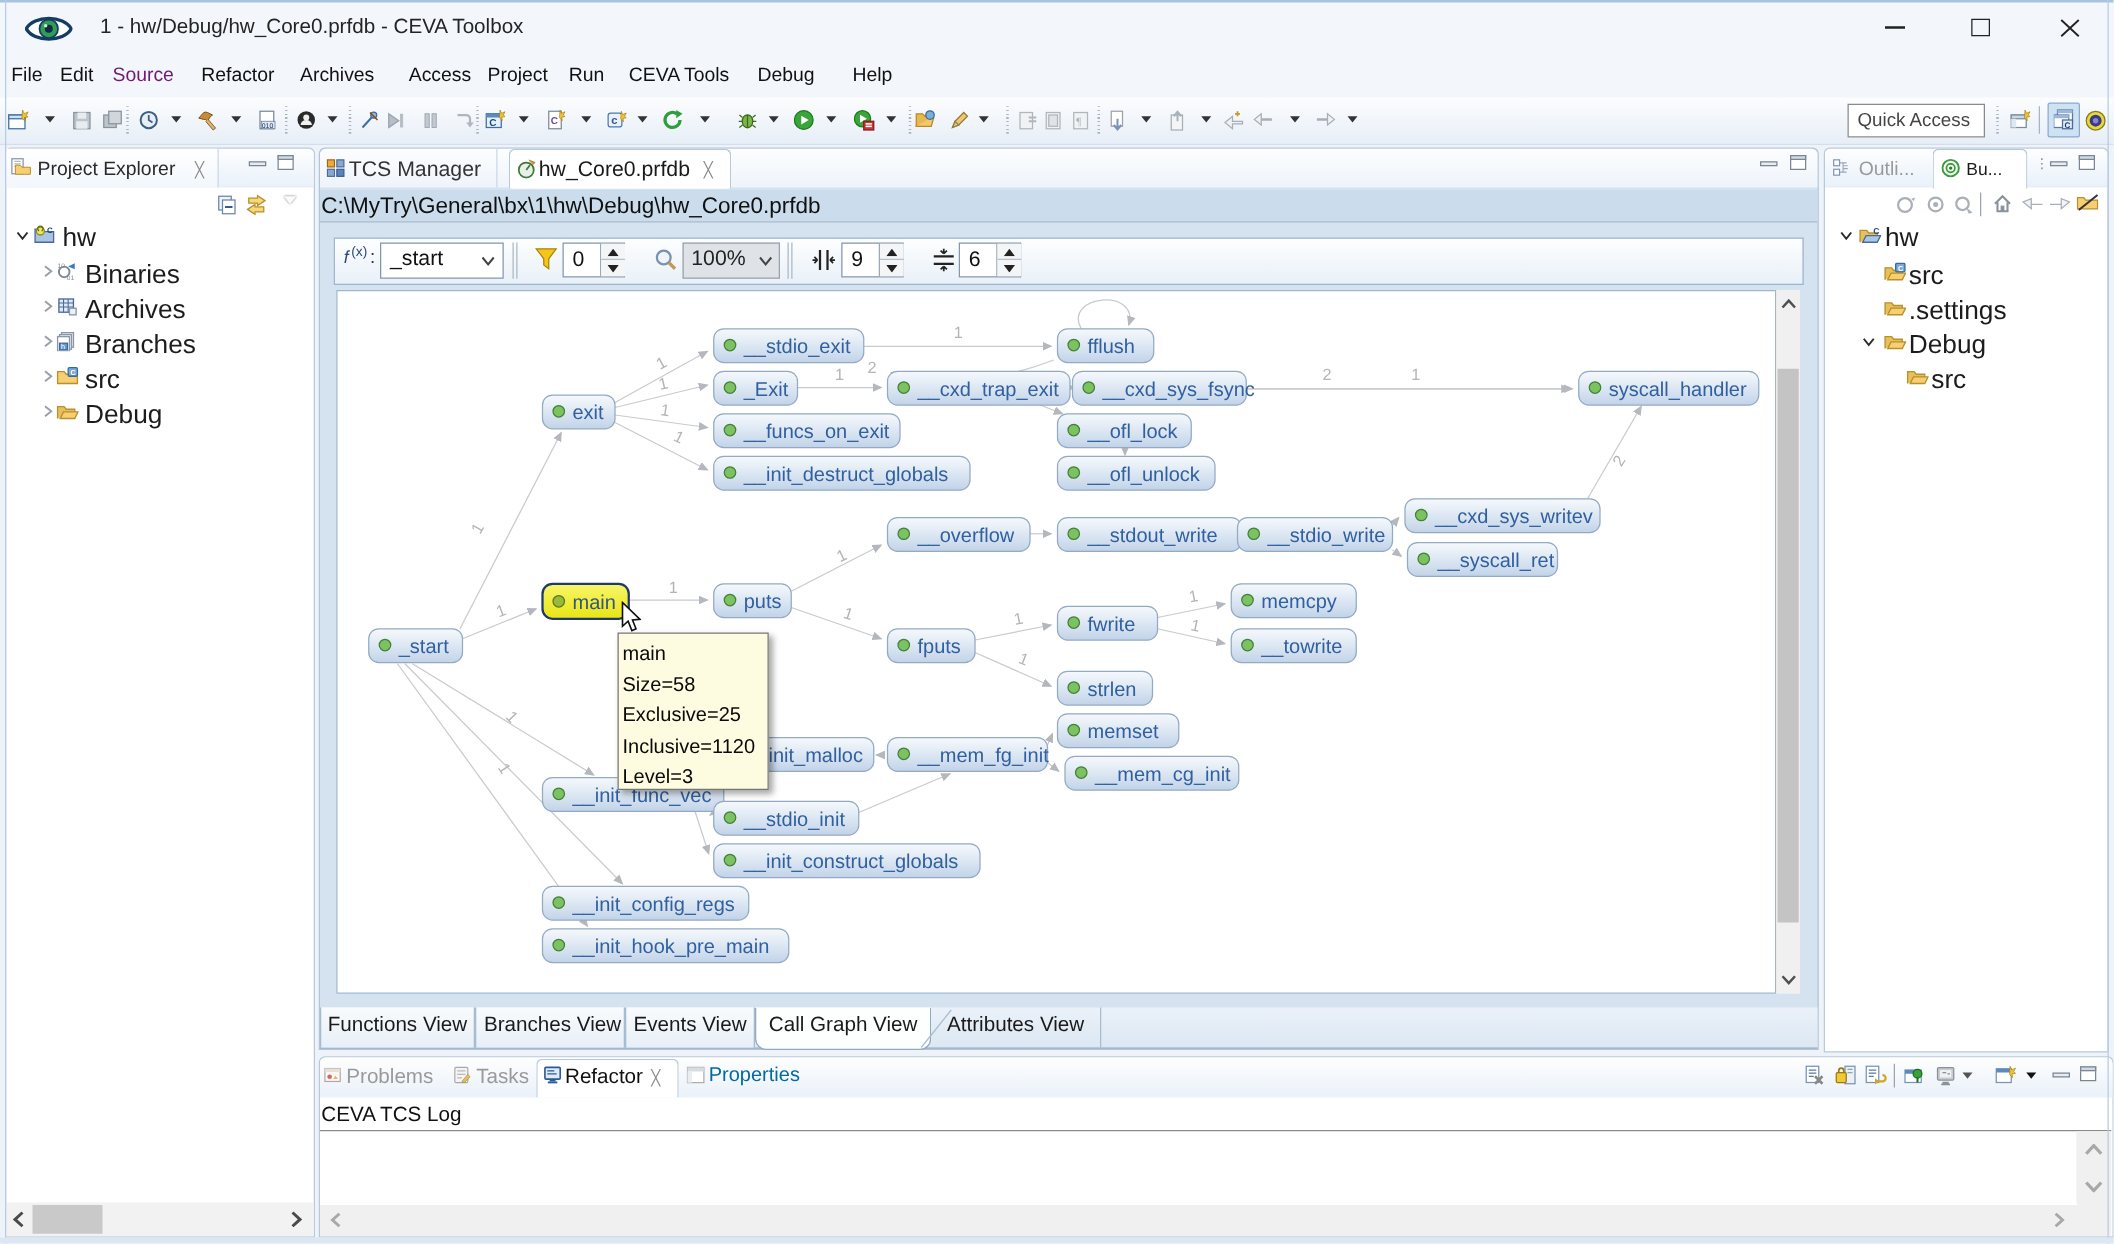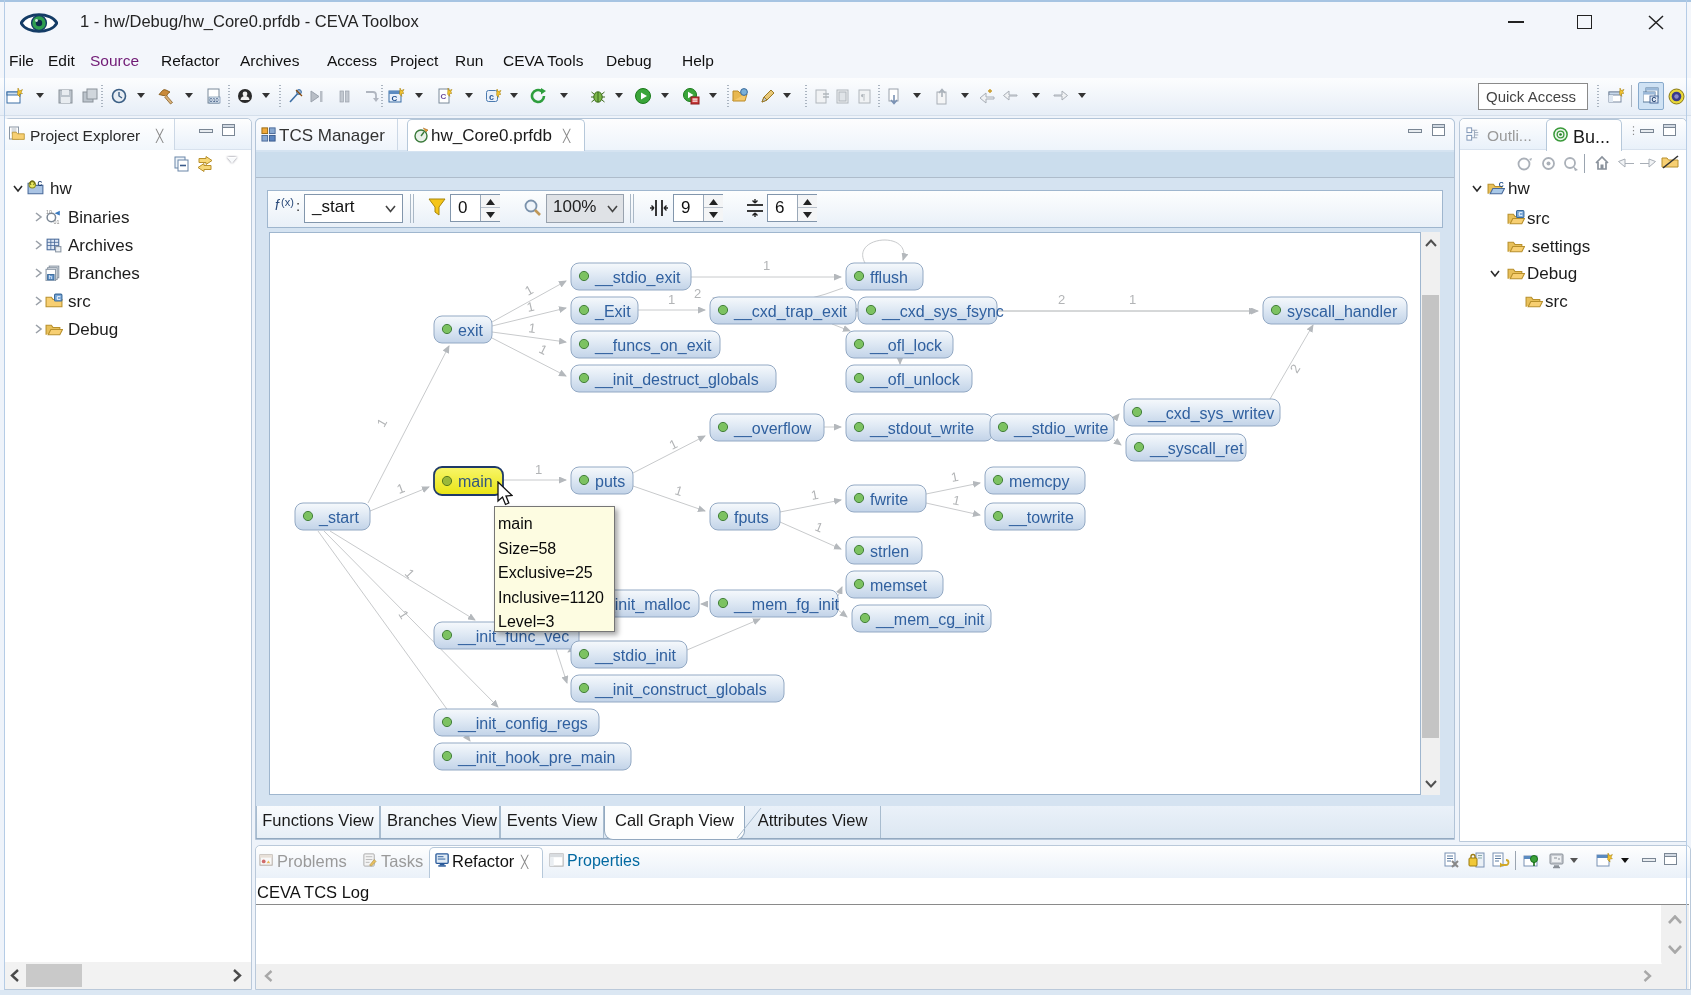--- a/index.html
+++ b/index.html
@@ -1,21 +1,21 @@
 <!DOCTYPE html>
 <html><head><meta charset="utf-8"><title>1 - hw/Debug/hw_Core0.prfdb - CEVA Toolbox</title>
 <style>
 *{box-sizing:border-box;margin:0;padding:0}
 body{font-family:"Liberation Sans",sans-serif;}
 #app{position:relative;width:1691px;height:995px;background:#eef3fa;overflow:hidden}
 .abs{position:absolute}
 .dsep{position:absolute;width:2px;top:85px;height:22px;background-image:repeating-linear-gradient(#aab4c0 0 1px,transparent 1px 3px)}
 .darr{position:absolute;width:0;height:0;border-left:4px solid transparent;border-right:4px solid transparent;border-top:5px solid #333;top:93px}
 .panel{position:absolute;background:#fff;border:1px solid #bac9da;border-radius:5px 5px 0 0}
-.tree-t{position:absolute;font-size:17px;color:#1c1c1c;white-space:nowrap}
+.tree-t{position:absolute;font-size:21px;color:#1c1c1c;white-space:nowrap}
 .spin{position:absolute;height:28px;background:#fff;border:1px solid #8296ac}
 .spin .v{position:absolute;left:7px;top:3px;font-size:17px;color:#111}
 .spin .btns{position:absolute;right:0;top:0;width:19px;height:26px;border-left:1px solid #9aa8b8}
 .spin .up,.spin .dn{position:absolute;left:0;width:19px;height:13px;background:#f4f5f6;text-align:center}
 .spin .up{top:0;border-bottom:1px solid #b8c0ca}
 .spin .dn{top:13px}
 .spin svg{display:block;margin:3.5px auto 0}
 </style></head><body>
 <div id="app">
 
@@ -334,20 +334,21 @@
       <circle cx="8" cy="9" r="6" fill="#e8f0e8" stroke="#3a7a3a" stroke-width="1.4"></circle>
       <path d="M8 9 L11 5" stroke="#3a7a3a" stroke-width="1.4"></path>
       <path d="M10 1 l5 2 -2 2" fill="#e89838" stroke="#9a6010" stroke-width=".6"></path>
     </svg>
 <div class="abs" style="left:431px;top:126px;font-size:17px;color:#1a1a1a">hw_Core0.prfdb</div>
 <div class="abs" style="left:563px;top:129px;font-size:12px;color:#8a8a8a">╳</div>
 <div class="abs" style="left:1408px;top:129px;width:14px;height:4px;border:1px solid #7a8694;background:#e8ecf0"></div>
 <div class="abs" style="left:1432px;top:124px;width:13px;height:12px;border:1px solid #7a8694;background:#fff"></div>
     <div class="abs" style="left:1432px;top:124px;width:13px;height:4px;background:#d0d8e2;border:1px solid #7a8694"></div>
 <div class="abs" style="left:256px;top:152px;width:1198px;height:26px;background:#cbdded;border-bottom:1px solid #aebccb"></div>
+<div class="abs" style="left:257px;top:154px;font-size:18px;color:#101010">C:\MyTry\General\bx\1\hw\Debug\hw_Core0.prfdb</div>
 <div class="abs" style="left:267px;top:190px;width:1176px;height:38px;background:linear-gradient(#fdfefe,#e9f0f8);border:1px solid #9fb6ce"></div>
 <div class="abs" style="left:275px;top:197px;font-size:14px;color:#2a4a7a;font-style:italic">f</div>
 <div class="abs" style="left:281px;top:196px;font-size:11px;color:#2a4a7a">(x)</div>
 <div class="abs" style="left:296px;top:197px;font-size:15px;color:#333">:</div>
 <div class="abs" style="left:304px;top:194px;width:99px;height:29px;background:#fff;border:1px solid #8296ac"></div>
 <div class="abs" style="left:312px;top:197px;font-size:17px;color:#111">_start</div>
 <svg class="abs" style="left:385px;top:205px" width="11" height="8" viewBox="0 0 11 8">
       <path d="M1 1 L5.5 6.5 L10 1" fill="none" stroke="#444" stroke-width="1.6"></path>
     </svg>
 <div class="abs" style="left:410px;top:194px;width:1px;height:29px;background:#aab8c6"></div>
@@ -699,21 +700,21 @@
       <path d="M6 3.5 h6 M6 11.5 h6 M9 3.5 v8" stroke="#9aa8ba"></path>
       <path d="M9 6 h4 M9 8.5 h4" stroke="#9aa8ba"></path>
     </svg>
 <div class="abs" style="left:1487px;top:127px;font-size:15.5px;color:#9a9a9a">Outli...</div>
 <div class="abs" style="left:1546px;top:119px;width:76px;height:32px;background:#fff;border:1px solid #b6c8da;border-bottom:none;border-radius:5px 5px 0 0"></div>
 <svg class="abs" style="left:1553px;top:126px" width="16" height="16" viewBox="0 0 17 15">
       <circle cx="8" cy="8" r="7" fill="#eef6ee" stroke="#3a9a3a" stroke-width="1.6"></circle>
       <circle cx="8" cy="8" r="3.6" fill="none" stroke="#3a9a3a" stroke-width="1.4"></circle>
       <circle cx="8" cy="8" r="1.4" fill="#2a7a2a"></circle>
     </svg>
-<div class="abs" style="left:1573px;top:127px;font-size:18px;color:#1a1a1a">Bu...</div>
+<div class="abs" style="left:1573px;top:127px;font-size:14px;color:#1a1a1a">Bu...</div>
 <div class="abs" style="left:1628px;top:124px;font-size:11px;color:#8a8a8a;letter-spacing:-1px">⋮</div>
 <div class="abs" style="left:1640px;top:129px;width:14px;height:4px;border:1px solid #7a8694;background:#e8ecf0"></div>
 <div class="abs" style="left:1663px;top:124px;width:13px;height:12px;border:1px solid #7a8694;background:#fff"></div>
     <div class="abs" style="left:1663px;top:124px;width:13px;height:4px;background:#d0d8e2;border:1px solid #7a8694"></div>
 <svg class="abs" style="left:1516px;top:155px" width="17" height="17" viewBox="0 0 17 17">
       <circle cx="8" cy="9" r="5.5" fill="none" stroke="#aab0b8" stroke-width="1.8"></circle>
       <path d="M13 4 l3-1 -1 3" fill="#aab0b8"></path>
     </svg>
 <svg class="abs" style="left:1540px;top:155px" width="17" height="17" viewBox="0 0 17 17">
       <circle cx="8.5" cy="8.5" r="5.5" fill="none" stroke="#aab0b8" stroke-width="1.8"></circle>

